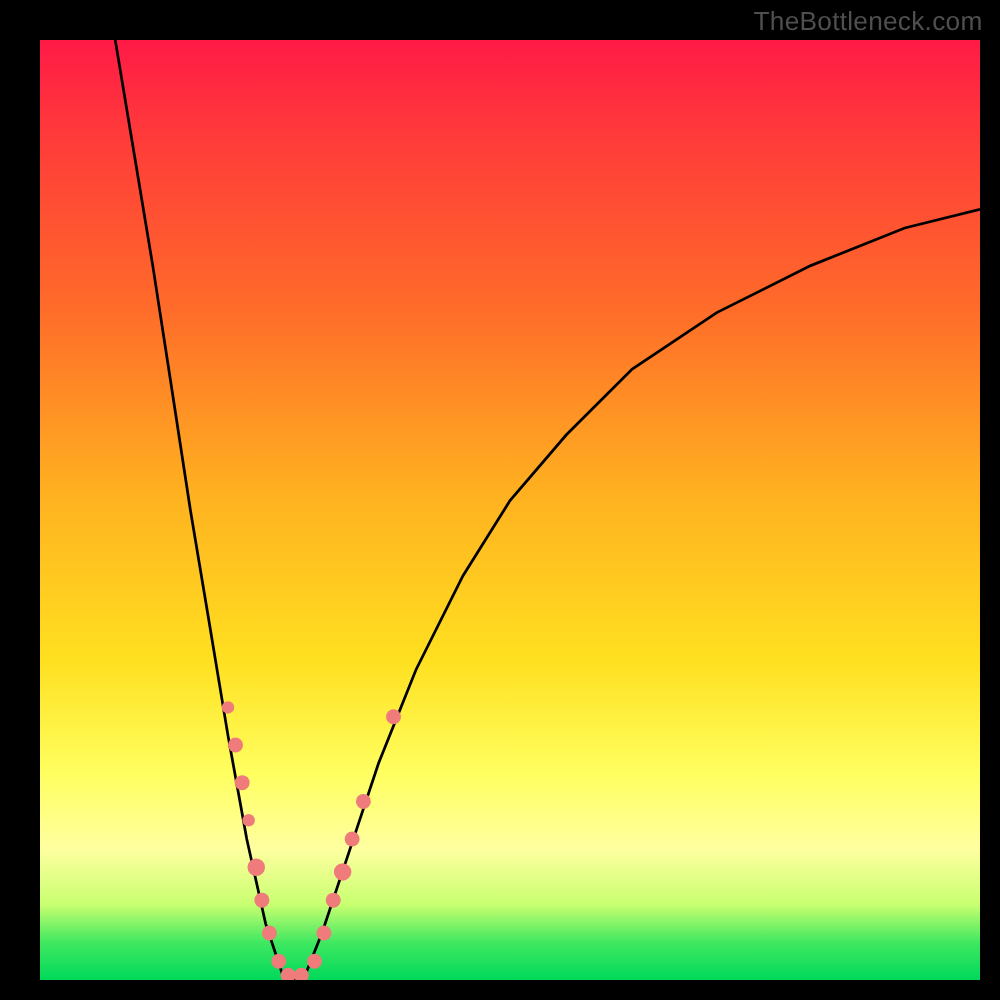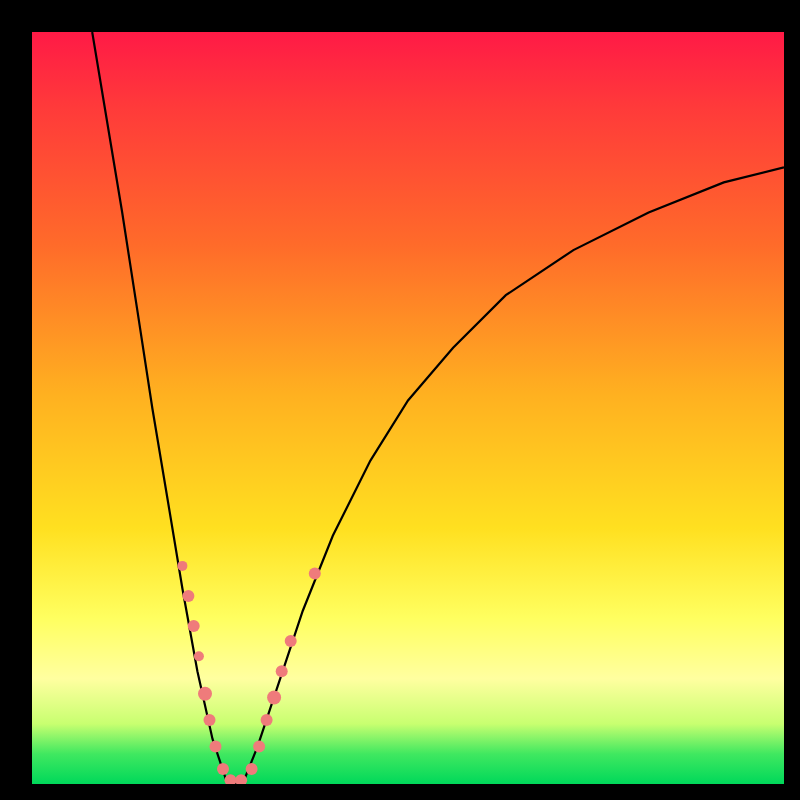--- a/index.html
+++ b/index.html
@@ -60,20 +60,21 @@
   }
   svg .dot {
     fill: #ef7b7b;
     stroke: none;
   }
 </style>
 </head>
 <body>
 
 <div class="frame">
+  <div class="watermark">TheBottleneck.com</div>
   <div class="plot-area">
     <svg class="curve-layer" viewBox="0 0 752 752" preserveAspectRatio="none">
       <path id="bottleneck-curve" class="curve" d="M 60.2 0.0 Q 67.7 45.1 75.2 90.2 Q 82.7 135.4 90.2 180.5 Q 97.8 229.4 105.3 278.2 Q 112.8 327.1 120.3 376.0 Q 127.8 421.1 135.4 466.2 Q 142.9 511.4 150.4 556.5 Q 157.9 597.8 165.4 639.2 Q 173.0 673.0 180.5 706.9 Q 188.0 729.4 195.5 752.0 Q 203.0 752.0 210.6 752.0 Q 218.1 733.2 225.6 714.4 Q 236.9 680.6 248.2 646.7 Q 259.4 612.9 270.7 579.0 Q 285.8 541.4 300.8 503.8 Q 319.6 466.2 338.4 428.6 Q 357.2 398.6 376.0 368.5 Q 398.6 342.2 421.1 315.8 Q 447.4 289.5 473.8 263.2 Q 507.6 240.6 541.4 218.1 Q 579.0 199.3 616.6 180.5 Q 654.2 165.4 691.8 150.4 Q 721.9 142.9 752.0 135.4"></path>
       <g id="dots-group">
           <circle class="dot" cx="150.4" cy="533.9" r="5"></circle>
           <circle class="dot" cx="156.4" cy="564.0" r="6"></circle>
           <circle class="dot" cx="161.7" cy="594.1" r="6"></circle>
           <circle class="dot" cx="166.9" cy="624.2" r="5"></circle>
           <circle class="dot" cx="173.0" cy="661.8" r="7"></circle>
           <circle class="dot" cx="177.5" cy="688.1" r="6"></circle>

